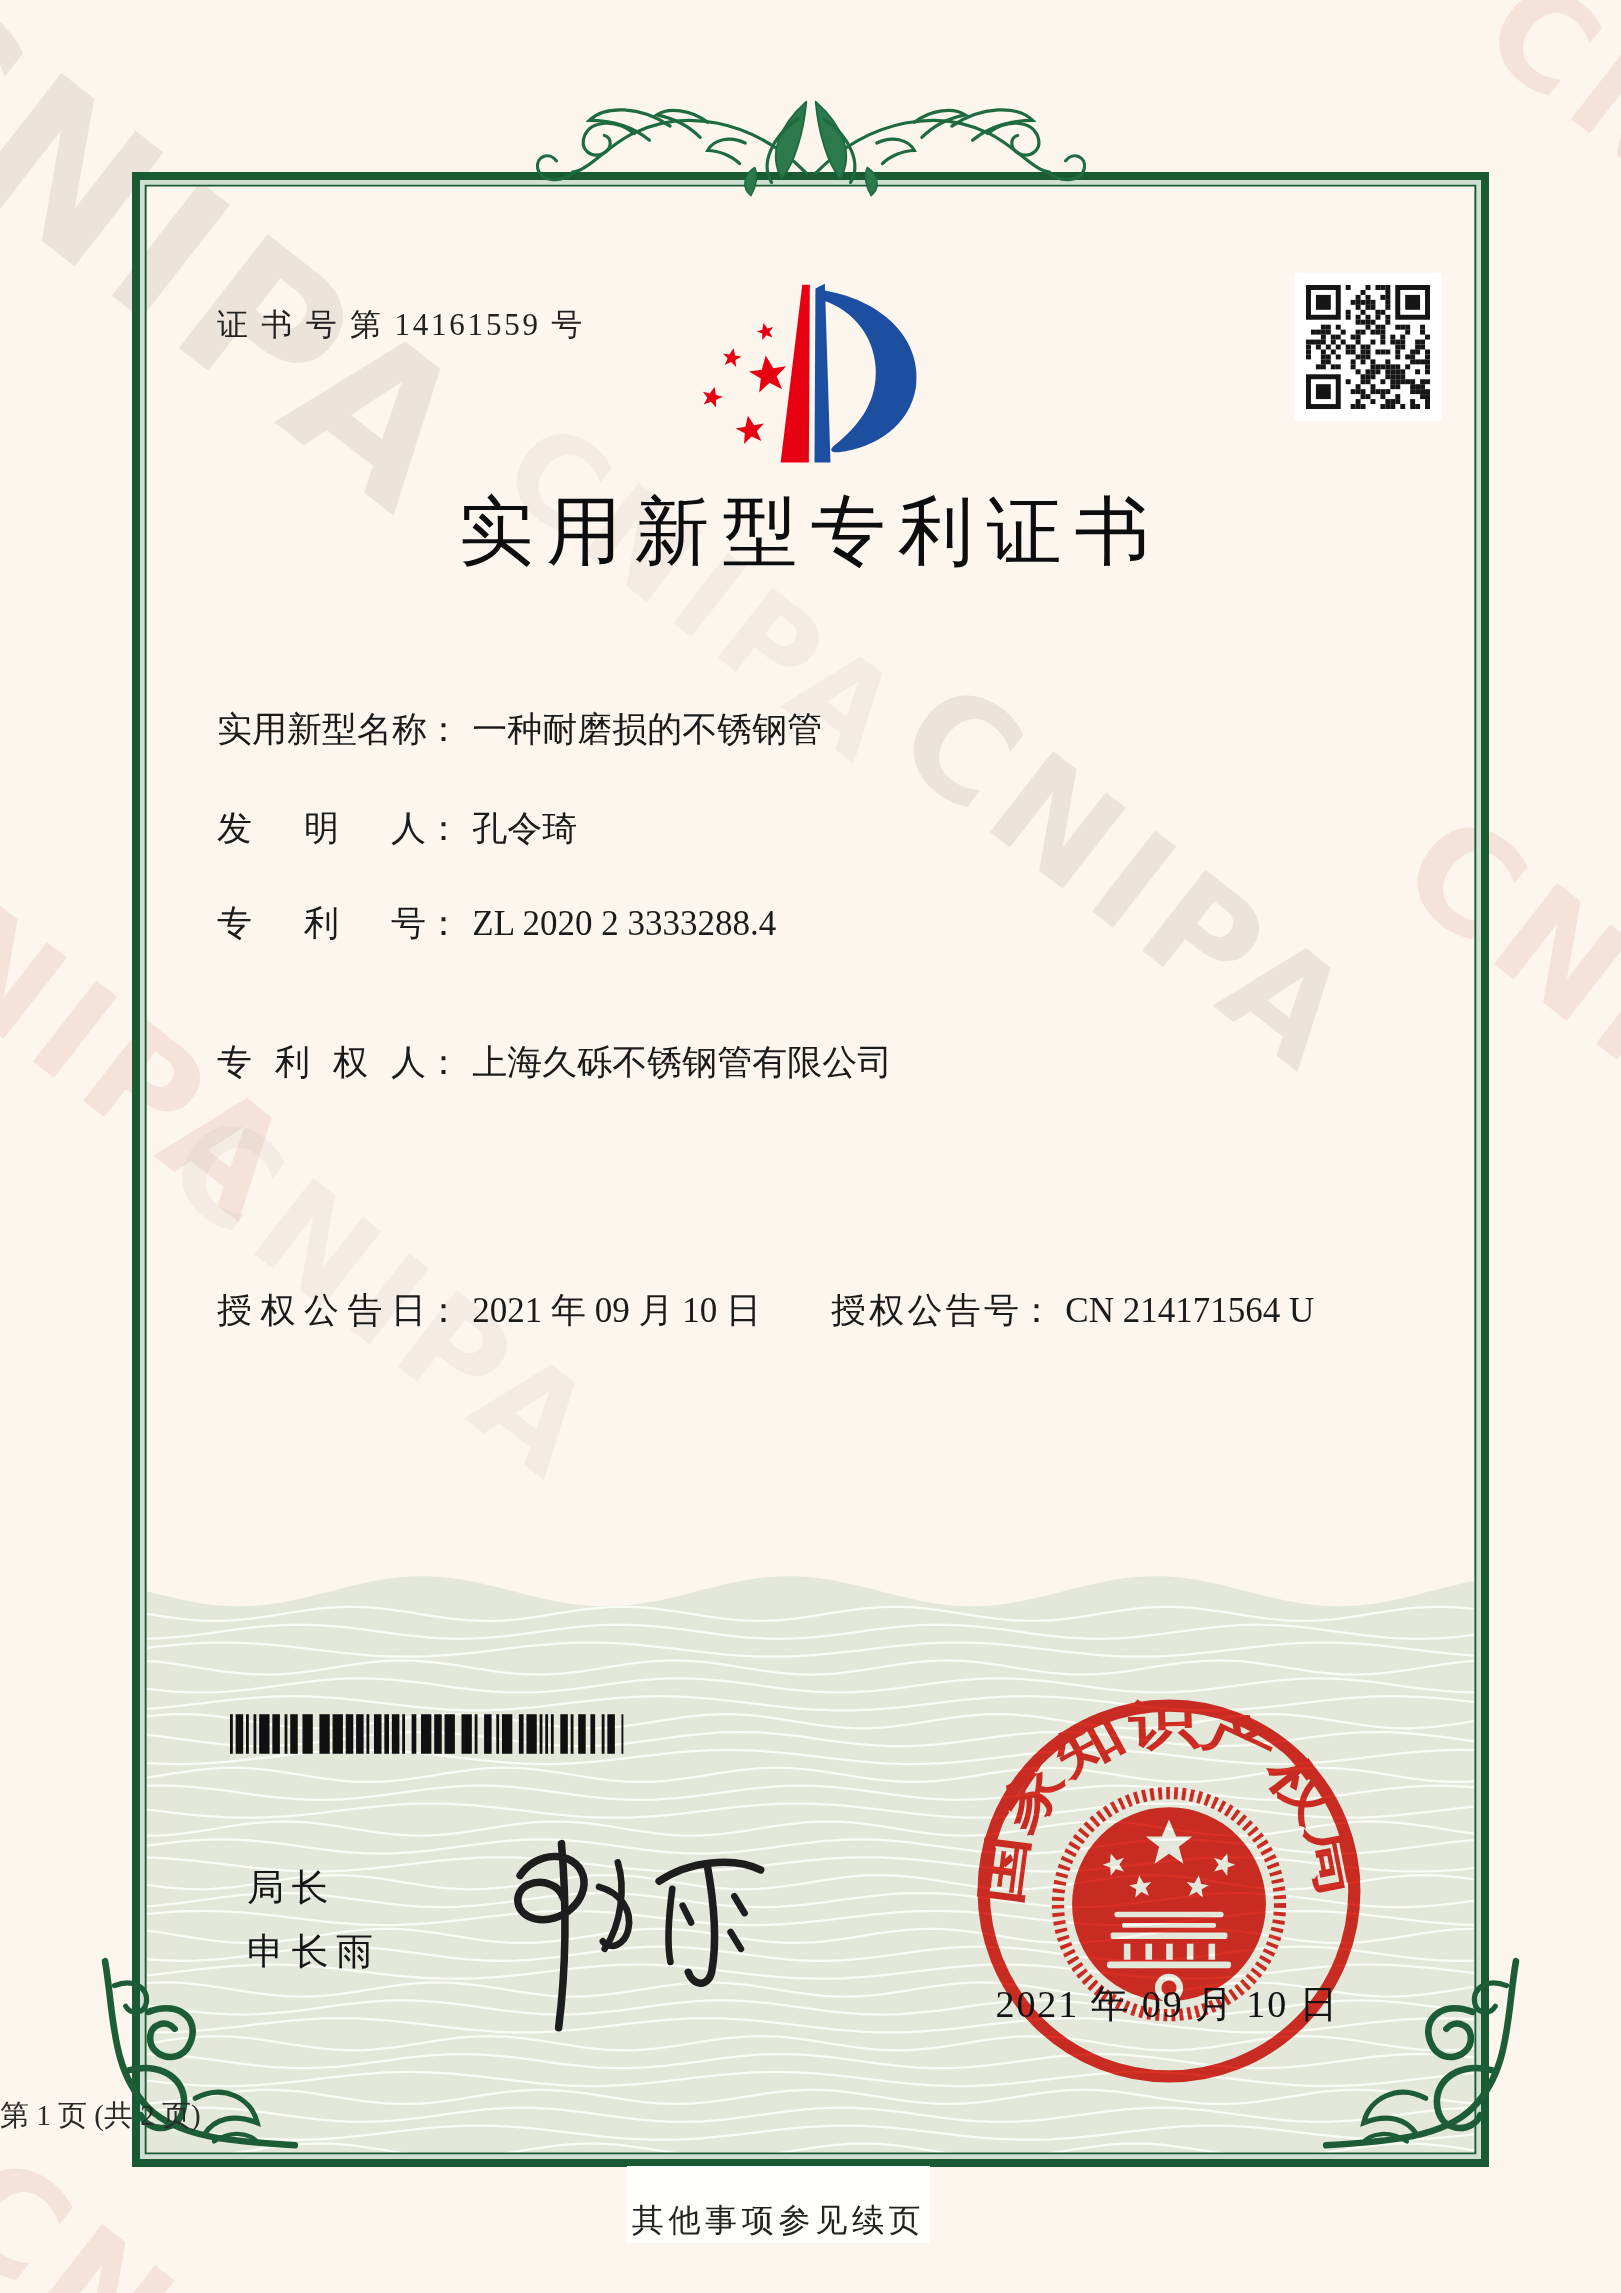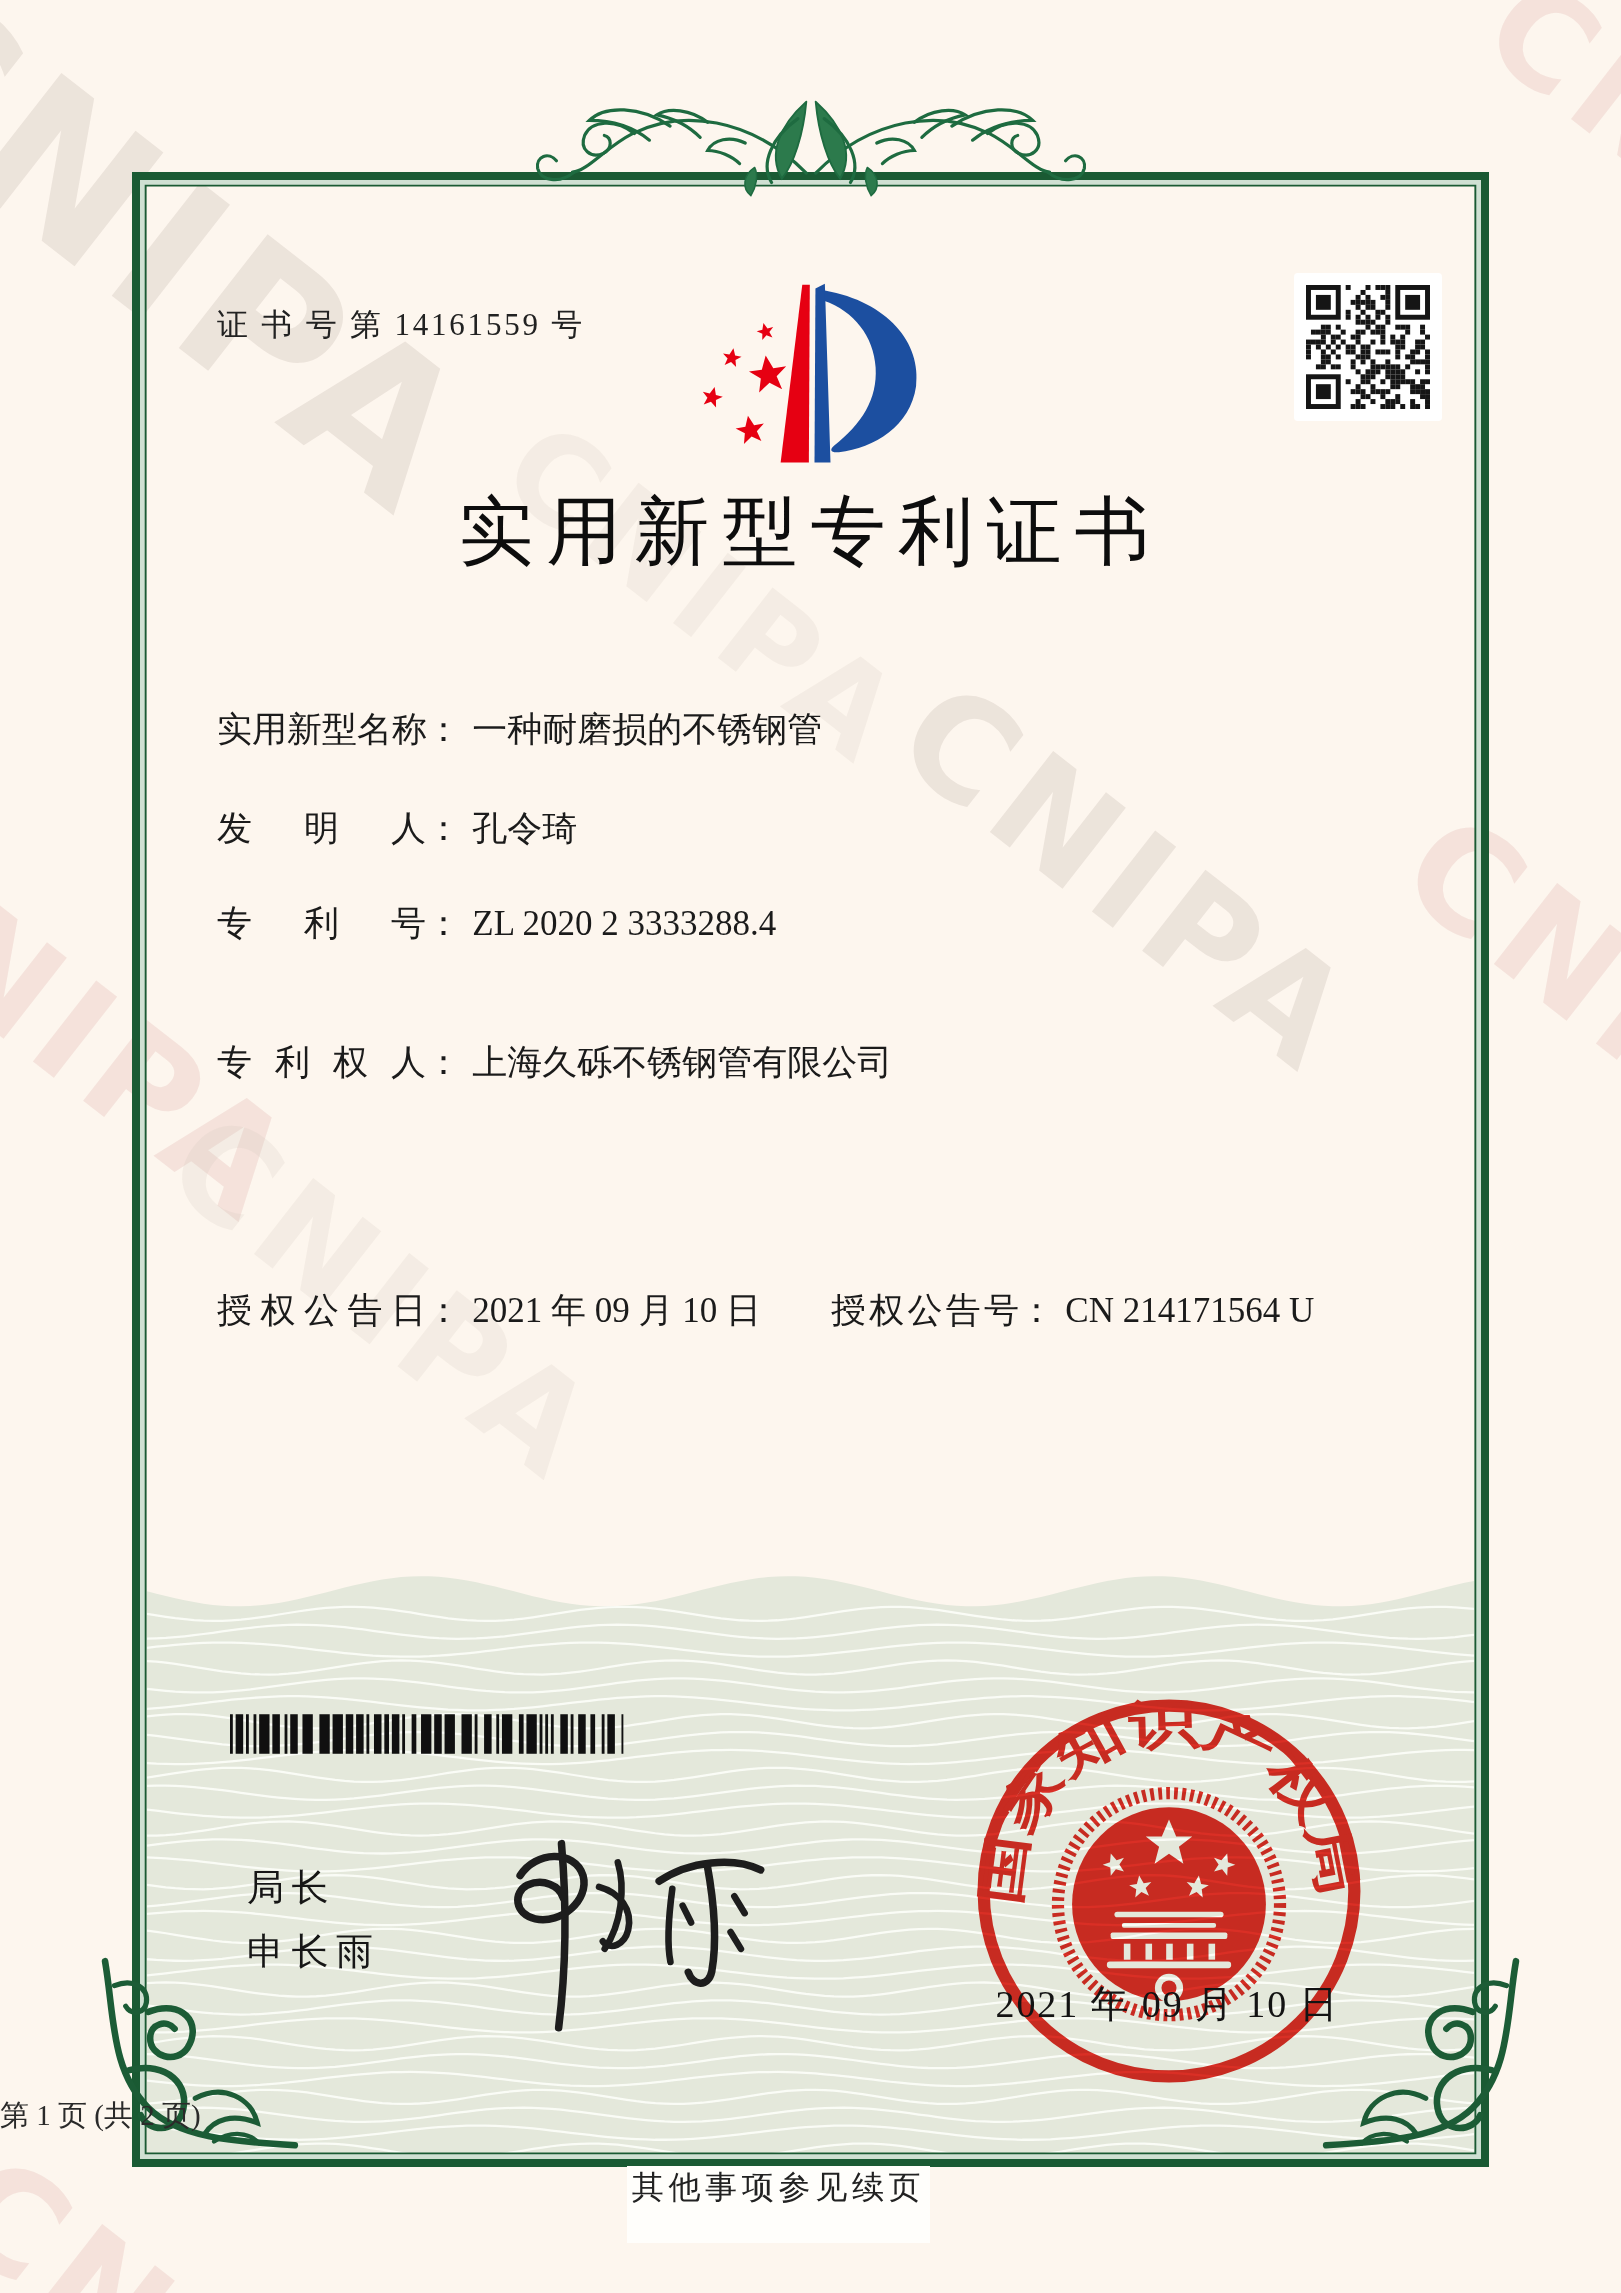--- a/index.html
+++ b/index.html
@@ -63,21 +63,21 @@
     font-family:"Liberation Sans","DejaVu Sans",sans-serif; color:#161616;}
   .signature{position:absolute; left:488px; top:1838px; z-index:5;}
   .seal{position:absolute; left:962px; top:1684px; z-index:6; mix-blend-mode:multiply; opacity:0.94;}
   .seal-date{
     position:absolute; left:965px; top:1979px; width:405px; z-index:7; text-align:center;
     font-size:38px; letter-spacing:1.9px; color:#131313;
   }
   .page-info{position:absolute; left:0px; right:62px; top:2096px; z-index:5; font-size:29px; color:#2a2a2a;}
   .continuation{
     position:absolute; left:627px; top:2166px; width:303px; height:77px; z-index:5;
-    background:#fffefb; display:flex; align-items:flex-start; justify-content:center;
+    background:#fffefb; display:flex; align-items:flex-end; justify-content:center;
     font-size:32px; letter-spacing:4.7px; color:#222;
   }
 </style>
 </head>
 <body>
 
 <div class="page">
 
   <div class="wm wm-gray" style="left:-52px; top:-66px; font-size:198px;">CNIPA</div>
   <div class="wm wm-faint" style="left:565px; top:395px; font-size:122px;">CNIPA</div>

